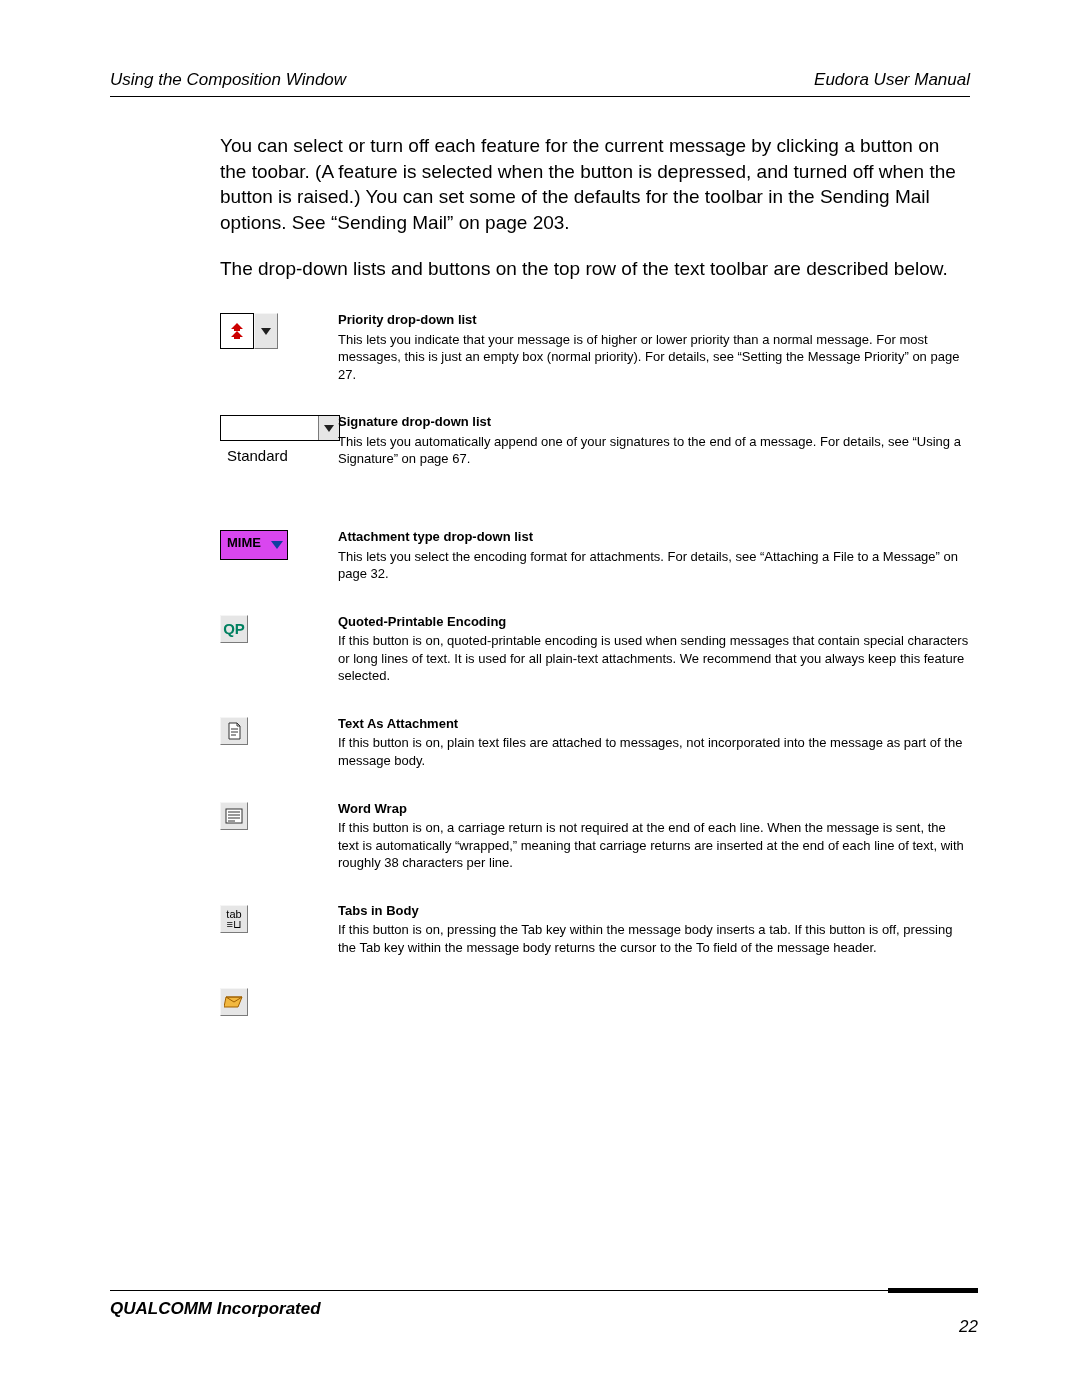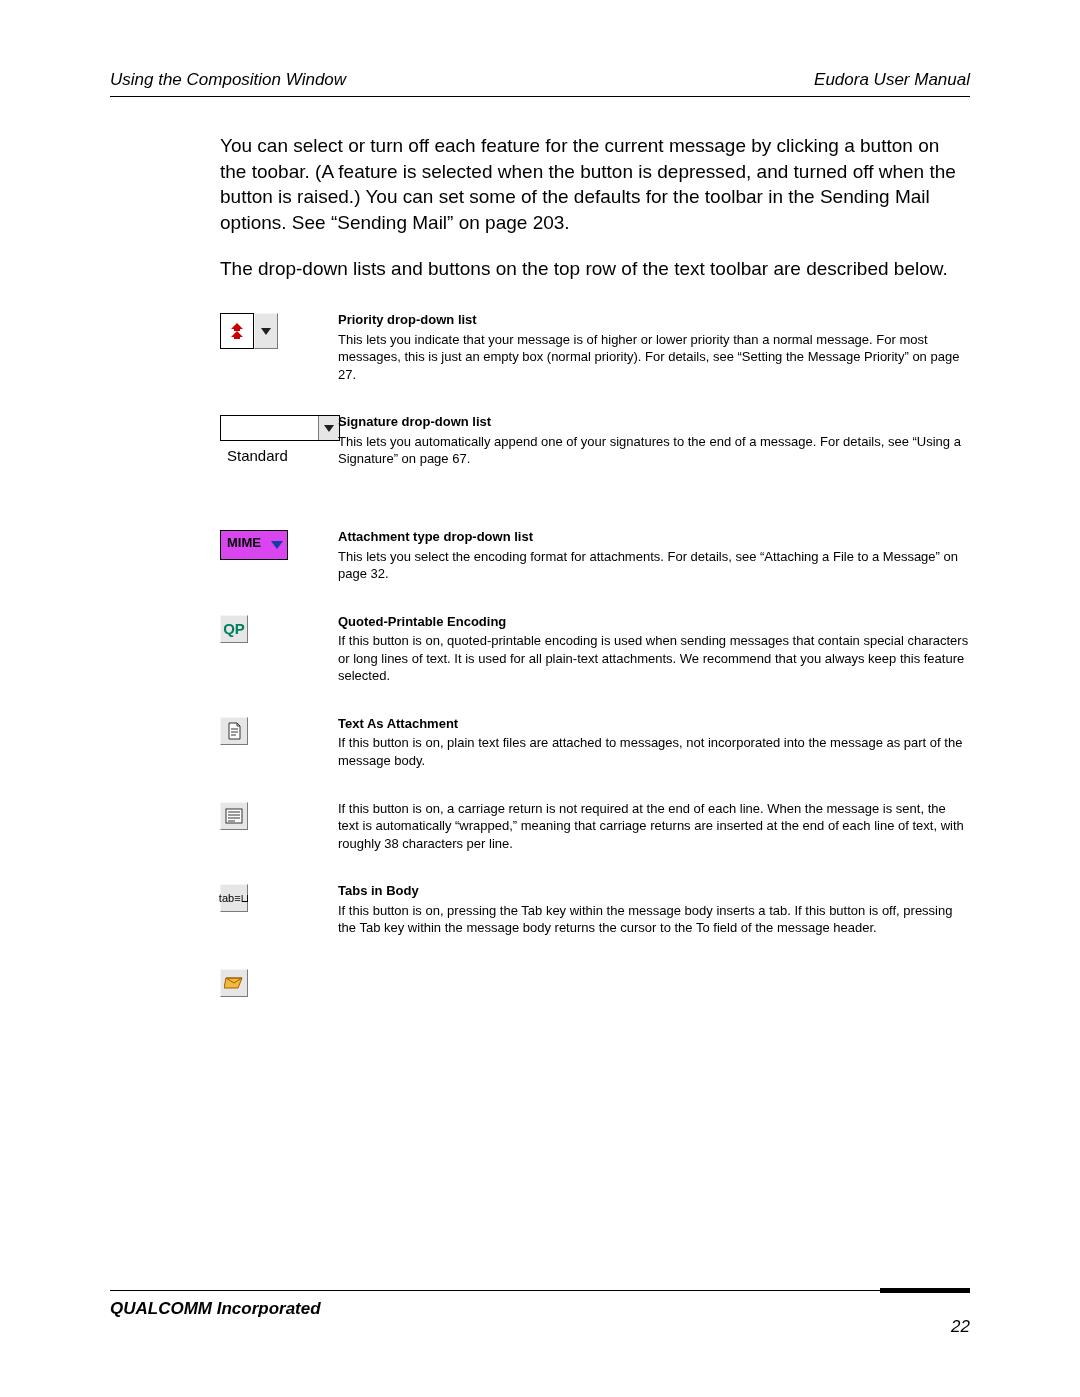--- a/index.html
+++ b/index.html
@@ -155,21 +155,21 @@
   .tab-text {
     font-size: 11px;
     line-height: 10px;
     text-align: center;
   }
 
   
   .footer {
     position: absolute;
     left: 110px;
-    right: 110px;
+    right: 102px;
     bottom: 60px;
   }
   .footer .rule {
     display: flex;
     align-items: center;
     margin-bottom: 6px;
   }
   .footer .rule .thin {
     flex: 1;
     border-top: 1.5px solid #000;
@@ -295,27 +295,28 @@
         <svg width="18" height="16" viewBox="0 0 18 16">
           <rect x="1" y="1" width="16" height="14" fill="#fff" stroke="#333"></rect>
           <line x1="3" y1="4" x2="15" y2="4" stroke="#333"></line>
           <line x1="3" y1="7" x2="15" y2="7" stroke="#333"></line>
           <line x1="3" y1="10" x2="15" y2="10" stroke="#333"></line>
           <line x1="3" y1="13" x2="10" y2="13" stroke="#333"></line>
         </svg>
       </span>
     </div>
     <div class="text-cell">
+      <span class="title">Word Wrap</span>
       <span>If this button is on, a carriage return is not required at the end of each line. When the message is sent, the text is automatically “wrapped,” meaning that carriage returns are inserted at the end of each line of text, with roughly 38 characters per line.</span>
     </div>
   </div>
 
   <div class="item">
     <div class="icon-cell">
-      <span class="ui-box ui-btn" style="flex-direction:row">
+      <span class="ui-box ui-btn" style="flex-direction:column">
         <span class="tab-text">tab</span>
         <span class="tab-text">≡⊔</span>
       </span>
     </div>
     <div class="text-cell">
       <span class="title">Tabs in Body</span>
       <span>If this button is on, pressing the Tab key within the message body inserts a tab. If this button is off, pressing the Tab key within the message body returns the cursor to the To field of the message header.</span>
     </div>
   </div>
 

